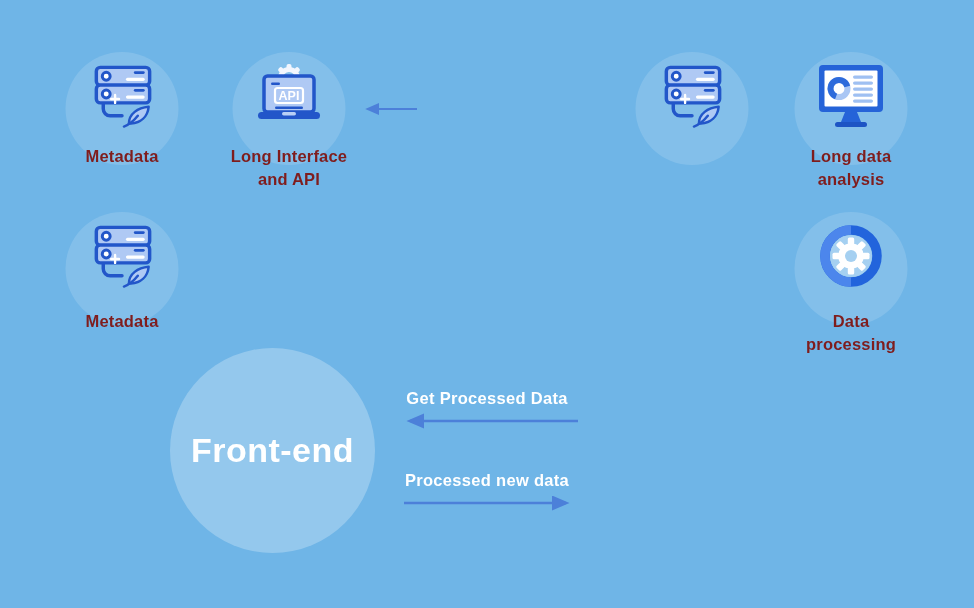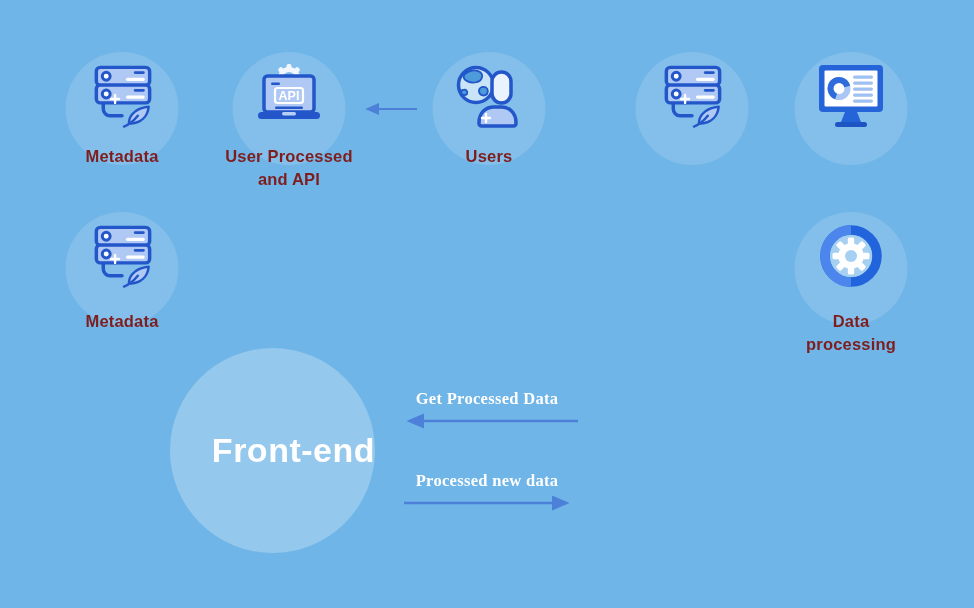--- a/index.html
+++ b/index.html
@@ -38,30 +38,30 @@
   .node.large-storage { left: 607px; top: 52px; }
   .node.analysis  { left: 766px; top: 52px; }
   .node.caching   { left: 37px;  top: 212px; }
   .node.processing{ left: 766px; top: 212px; }
   .node.processing .icon { top: 12px; }
 
   
   .hub {
     position: absolute; border-radius: 50%;
     background: rgba(255,255,255,0.26);
-    display: flex; align-items: center; justify-content: flex-end;
+    display: flex; align-items: center; justify-content: center;
     color: #FFFFFF; font-weight: bold; font-size: 34px; letter-spacing: 0.5px;
   }
   .hub.frontend { left: 170px; top: 348px; width: 205px; height: 205px; }
   .hub.backend  { left: 600px; top: 346px; width: 206px; height: 206px; }
 
   
   .flow-label {
     position: absolute; width: 220px; text-align: center;
-    color: #FFFFFF; font-weight: bold; font-size: 16.5px; letter-spacing: 0.3px; font-family: Liberation Serif, serif;
+    color: #FFFFFF; font-weight: bold; font-size: 16.5px; letter-spacing: 0.3px;
   }
   .flow-label.get { left: 377px; top: 389px; }
   .flow-label.reg { left: 377px; top: 471px; }
 
   .arrows { position: absolute; left: 0; top: 0; pointer-events: none; }
 </style>
 </head>
 <body>
 
 <div class="canvas">
@@ -104,44 +104,25 @@
         <rect x="13" y="14" width="50" height="36" rx="3.5" fill="#AFC9F4" stroke="#2256C9" stroke-width="3.5"></rect>
         <rect x="20" y="20.5" width="9" height="2.6" rx="1.3" fill="#2256C9"></rect>
         <rect x="24" y="26" width="28" height="15" rx="2.5" fill="none" stroke="#FFFFFF" stroke-width="2.2"></rect>
         <text x="38" y="38" text-anchor="middle" font-family="Liberation Sans, sans-serif" font-size="12.5" font-weight="bold" fill="#FFFFFF">API</text>
         <rect x="24" y="44.5" width="28" height="2.6" rx="1.3" fill="#2256C9"></rect>
         <rect x="7" y="50" width="62" height="7" rx="3.5" fill="#2256C9"></rect>
         <rect x="31" y="50" width="14" height="3.4" rx="1.7" fill="#B9D0F6"></rect>
       </svg>
     </span>
     <div class="label">
-      <div>User Processed</div>
+      <div>Long Interface</div>
       <div>and API</div>
     </div>
   </div>
 
-  <div class="node users">
-    <div class="bubble"></div>
-    <span class="icon">
-      <svg width="76" height="66" viewBox="0 0 76 66">
-        <circle cx="25" cy="23" r="17.5" fill="#C9E4F7" stroke="#2256C9" stroke-width="3.5"></circle>
-        <g fill="#4E9BDC" stroke="#2256C9" stroke-width="1.8" stroke-linejoin="round">
-          <path d="M13,13 C17,8 25,7 29,10 C33,13 31,19 26,20 C19,22 11,18 13,13 Z"></path>
-          <path d="M31,25 C36,24 38,28 36,32 C33,35 28,33 28,29 C28,27 29,25.5 31,25 Z"></path>
-          <path d="M12,28 C15,27 17,29 16,32 C14,34 11,33 10,31 C10,29 11,28 12,28 Z"></path>
-        </g>
-        <rect x="41" y="10" width="19" height="31" rx="9.5" fill="#EAF2FE" stroke="#2256C9" stroke-width="3.5"></rect>
-        <path d="M28,60.5 c0,-10 7,-15.5 15,-15.5 h7 c8,0 15,5.5 15,15.5 v1 a2.5,2.5 0 0 1 -2.5,2.5 h-32 a2.5,2.5 0 0 1 -2.5,-2.5 z" fill="#AFC9F4" stroke="#2256C9" stroke-width="3.5" stroke-linejoin="round"></path>
-        <path d="M35,52 v8 M31,56 h8" stroke="#FFFFFF" stroke-width="2.4" stroke-linecap="round"></path>
-      </svg>
-    </span>
-    <div class="label">
-      <div>Users</div>
-    </div>
-  </div>
 
   <div class="node large-storage">
     <div class="bubble"></div>
     <span class="icon">
       <svg width="75" height="66" viewBox="0 0 76 66">
         <path d="M19,40 v7 a7,7 0 0 0 7,7 h12" fill="none" stroke="#2256C9" stroke-width="3.5" stroke-linecap="round"></path>
         <path d="M45,62 C45,52 54,46 65,45 C64,55 57,61 47,62 Z" fill="#AFC9F4" stroke="#2256C9" stroke-width="2.5" stroke-linejoin="round"></path>
         <path d="M40,65 C45,63 50,59 54,54" fill="none" stroke="#2256C9" stroke-width="2.5" stroke-linecap="round"></path>
         <rect x="12" y="5" width="54" height="18" rx="4" fill="#AFC9F4" stroke="#2256C9" stroke-width="3.5"></rect>
         <rect x="12" y="23" width="54" height="18" rx="4" fill="#AFC9F4" stroke="#2256C9" stroke-width="3.5"></rect>
@@ -166,20 +147,24 @@
         <circle cx="24" cy="26.5" r="8.5" fill="none" stroke="#2E6BDB" stroke-width="6" stroke-dasharray="34.7 18.7" transform="rotate(110 24 26.5)"></circle>
         <rect x="38" y="13.5" width="20" height="3.2" rx="1.6" fill="#9FC0F2"></rect>
         <rect x="38" y="19.5" width="20" height="3.2" rx="1.6" fill="#9FC0F2"></rect>
         <rect x="38" y="25.5" width="20" height="3.2" rx="1.6" fill="#9FC0F2"></rect>
         <rect x="38" y="31.5" width="20" height="3.2" rx="1.6" fill="#9FC0F2"></rect>
         <rect x="38" y="37.5" width="20" height="3.2" rx="1.6" fill="#9FC0F2"></rect>
         <path d="M30,50 h12 l4,10 h-20 z" fill="#2563D8"></path>
         <rect x="20" y="60" width="32" height="5" rx="2.5" fill="#1D54C4"></rect>
       </svg>
     </span>
+    <div class="label">
+      <div>Long data</div>
+      <div>analysis</div>
+    </div>
   </div>
 
   <div class="node caching row2">
     <div class="bubble"></div>
     <span class="icon">
       <svg width="75" height="66" viewBox="0 0 76 66">
         <path d="M19,40 v7 a7,7 0 0 0 7,7 h12" fill="none" stroke="#2256C9" stroke-width="3.5" stroke-linecap="round"></path>
         <path d="M45,62 C45,52 54,46 65,45 C64,55 57,61 47,62 Z" fill="#AFC9F4" stroke="#2256C9" stroke-width="2.5" stroke-linejoin="round"></path>
         <path d="M40,65 C45,63 50,59 54,54" fill="none" stroke="#2256C9" stroke-width="2.5" stroke-linecap="round"></path>
         <rect x="12" y="5" width="54" height="18" rx="4" fill="#AFC9F4" stroke="#2256C9" stroke-width="3.5"></rect>

